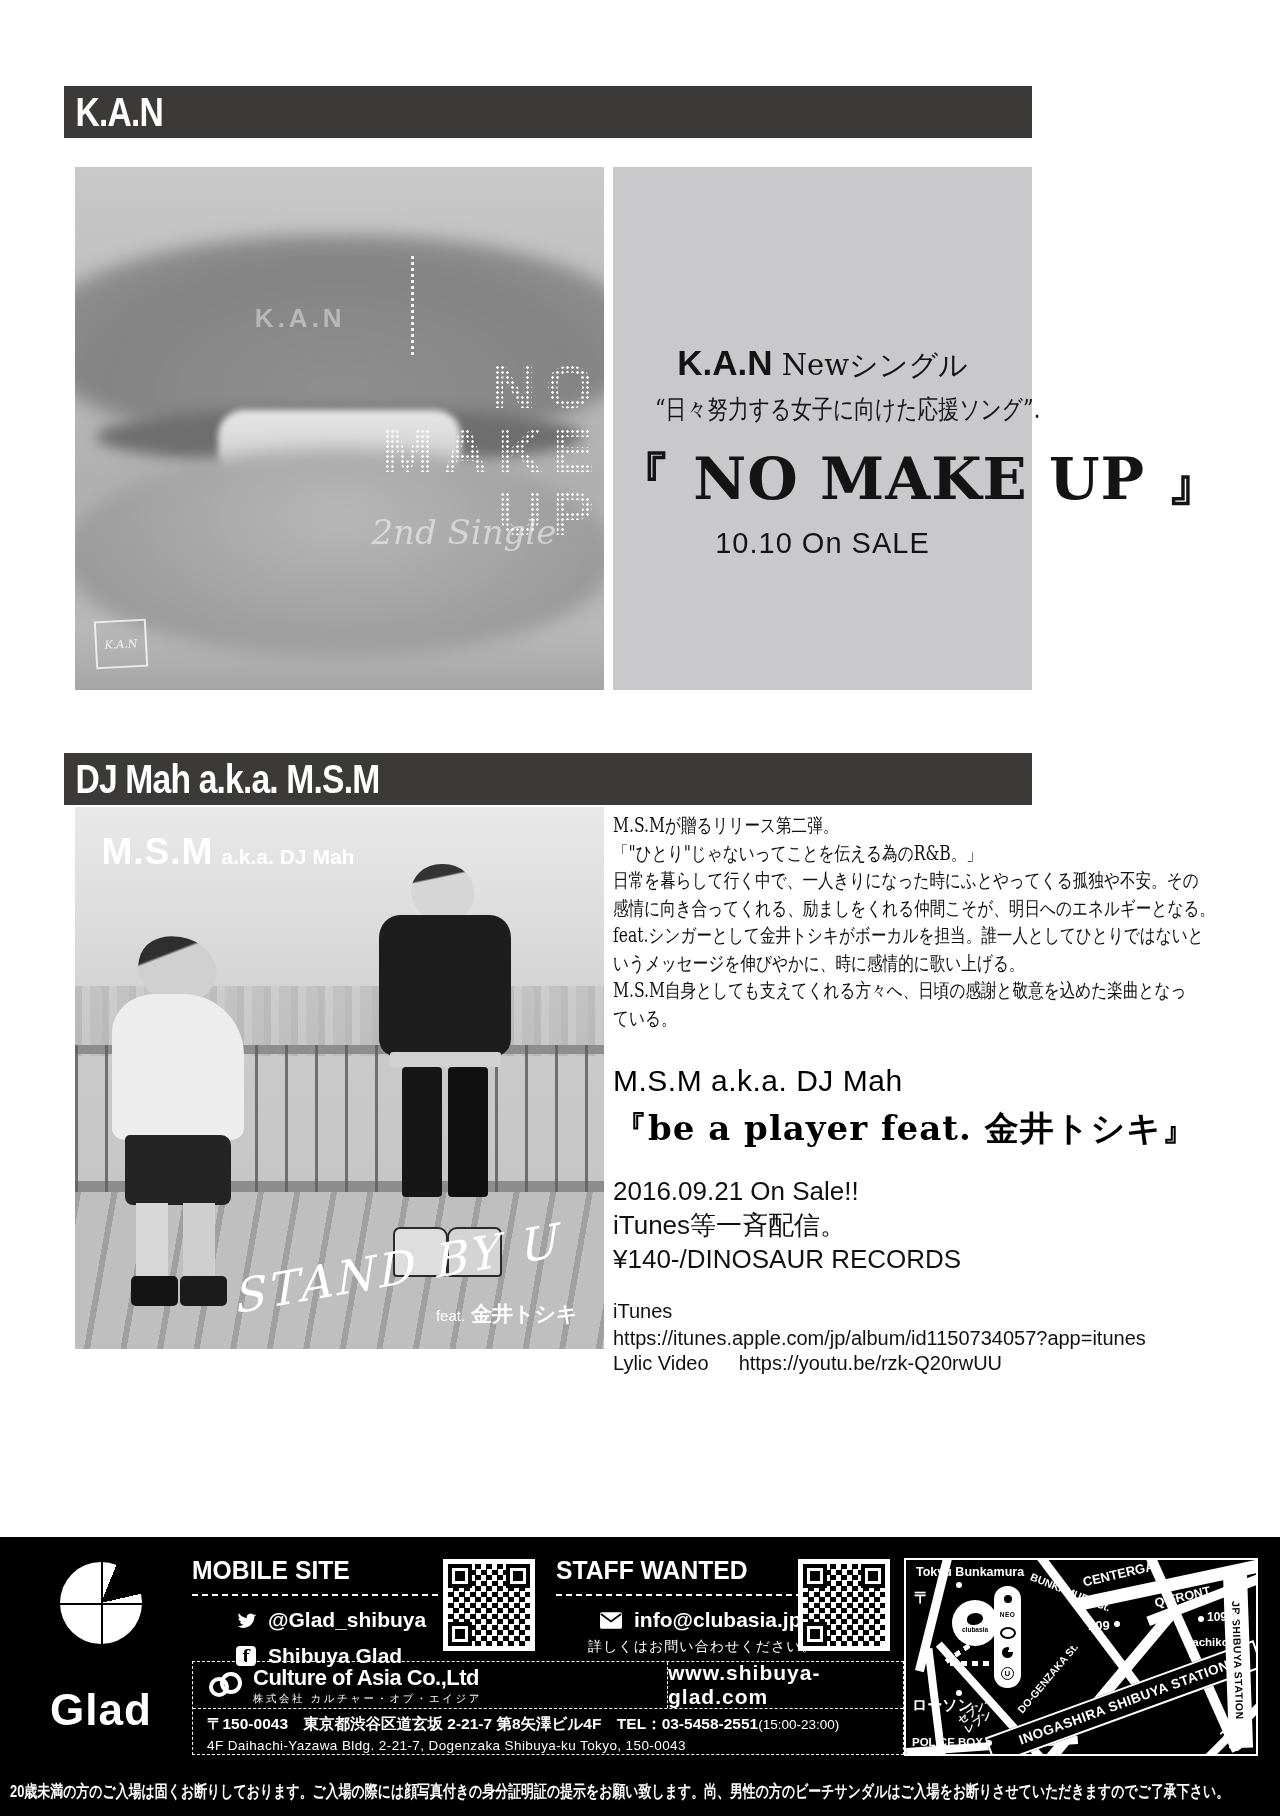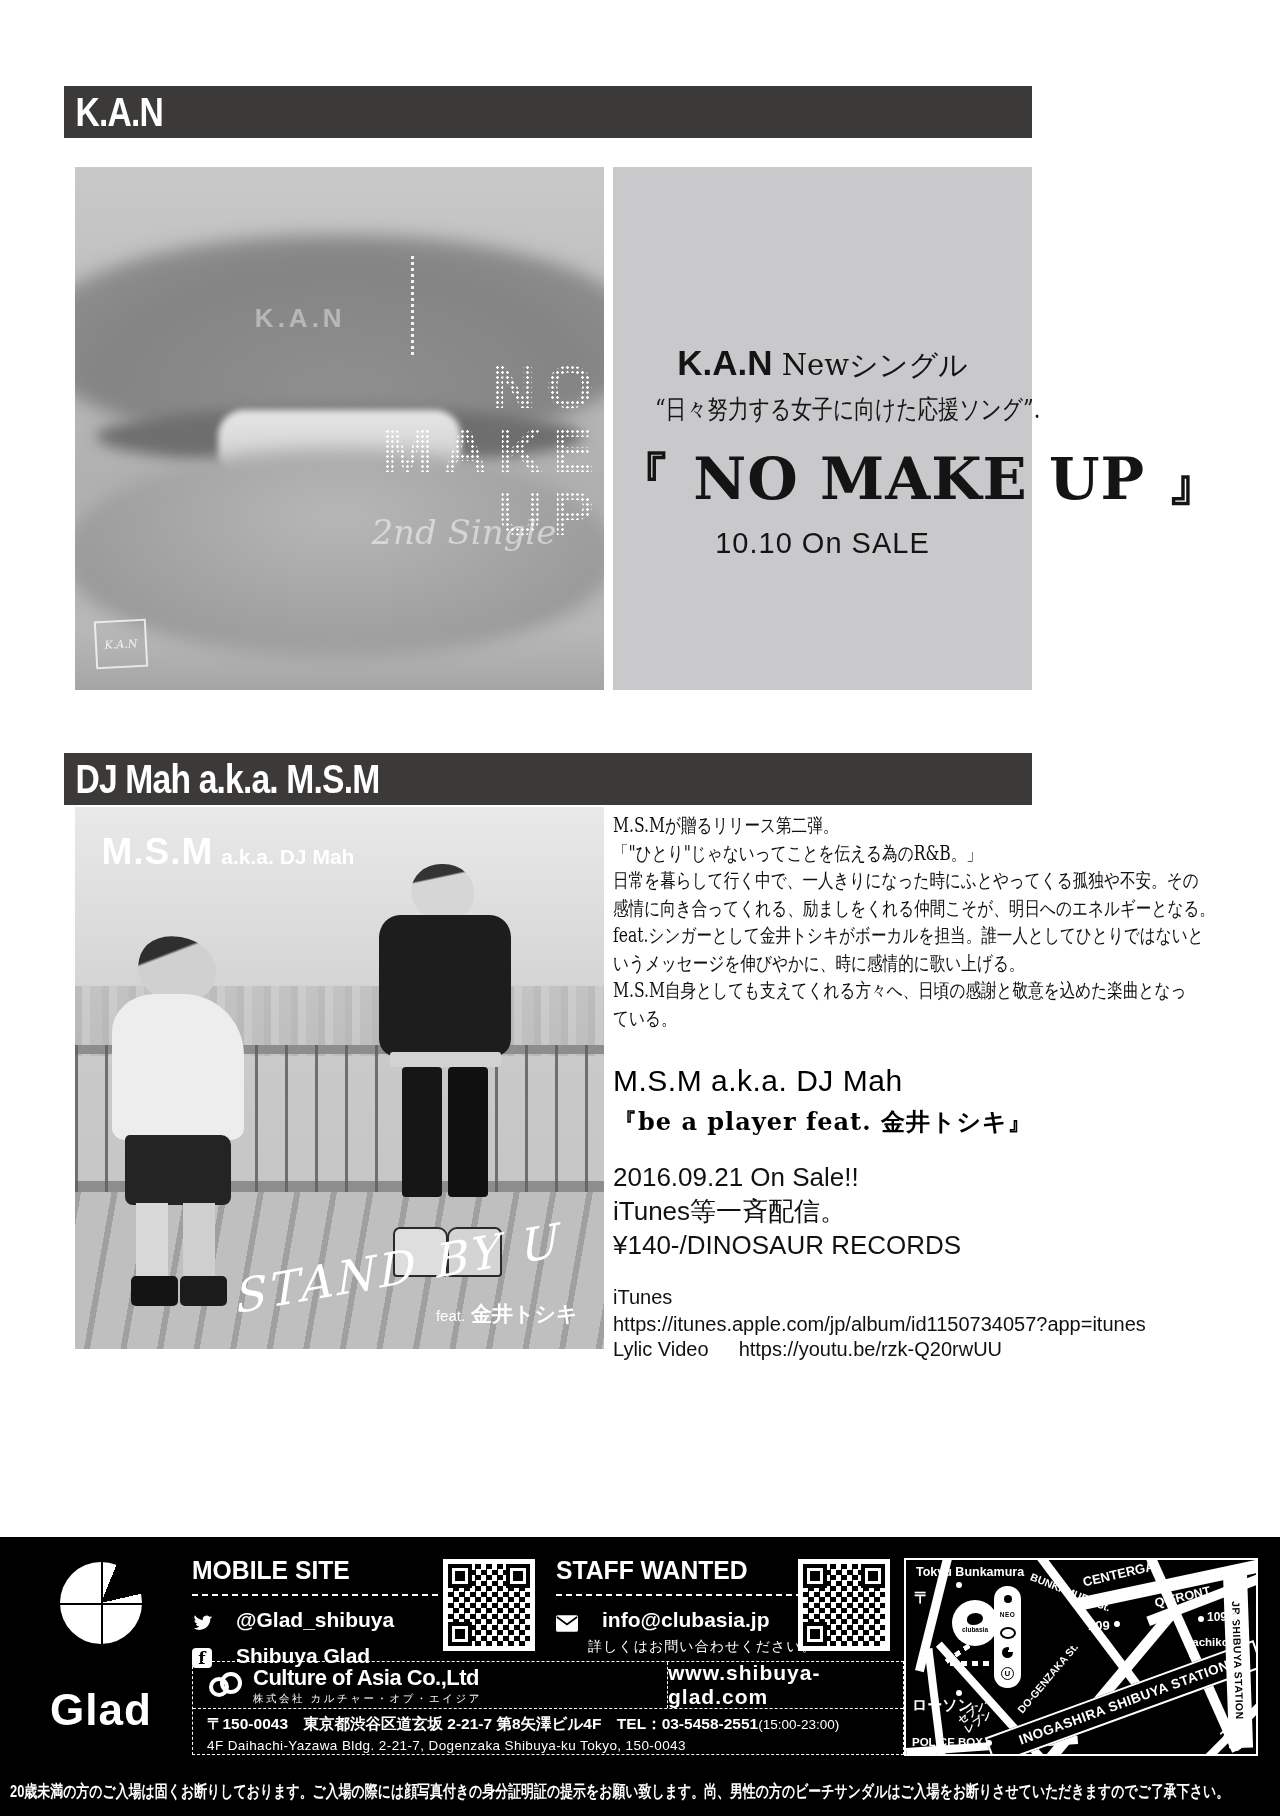--- a/index.html
+++ b/index.html
@@ -79,38 +79,38 @@
      font-size:46px;letter-spacing:3px;transform:rotate(-10deg) skewX(-8deg);white-space:nowrap;}
   .featk{position:absolute;right:5%;top:91%;color:#fff;white-space:nowrap;}
   .featk .f1{font-size:15px;}
   .featk .f2{font-size:21px;font-weight:bold;margin-left:6px;}
 
   
   .msm-col{position:absolute;left:613px;top:812px;width:600px;}
   .msm-desc{font-family:"DejaVu Serif","Liberation Serif",serif;font-size:19.5px;line-height:27.5px;color:#101010;
      transform:scaleX(.8);transform-origin:0 0;width:760px;white-space:nowrap;}
   .msm-artist{font-size:30px;letter-spacing:.5px;margin-top:32px;color:#000;}
-  .msm-title{font-family:"DejaVu Serif",serif;font-weight:bold;font-size:24px;letter-spacing:1px;margin-top:8px;color:#000;white-space:nowrap;}
+  .msm-title{font-family:"DejaVu Serif",serif;font-weight:bold;font-size:34px;letter-spacing:1px;margin-top:8px;color:#000;white-space:nowrap;}
   .msm-sale{font-size:26px;line-height:34px;margin-top:22px;}
   .msm-itunes{font-size:20px;line-height:27px;margin-top:22px;}
   .msm-lylic{font-size:20px;}
   .msm-lylic .gap{display:inline-block;width:30px;}
 
   
   .footer{position:absolute;left:0;top:1537px;width:1280px;height:279px;background:#000;color:#fff;}
   .glad-mark{position:absolute;left:60px;top:25px;width:82px;height:82px;border-radius:50%;
      background:conic-gradient(from 22deg,#000 0 55deg,#fff 55deg 360deg);}
   .glad-mark::before{content:"";position:absolute;left:0;top:50%;width:100%;height:2px;background:#000;}
   .glad-mark::after{content:"";position:absolute;top:0;left:50%;width:2px;height:100%;background:#000;}
   .glad-word{position:absolute;left:36px;top:148px;width:130px;text-align:center;font-size:44px;font-weight:bold;letter-spacing:1px;}
 
   .f-block{position:absolute;top:18px;}
   .f-title{font-size:26px;font-weight:bold;letter-spacing:0;transform:scaleX(.95);transform-origin:0 50%;white-space:nowrap;}
   .f-dash{border-top:2px dashed #fff;width:246px;margin-top:8px;}
-  .sns-row{display:flex;align-items:flex-end;gap:24px;margin-top:12px;font-size:21px;font-weight:bold;}
+  .sns-row{display:flex;align-items:center;gap:12px;margin-top:12px;font-size:21px;font-weight:bold;margin-left:44px;}
   .fb-ic{width:20px;height:20px;background:#fff;border-radius:4px;color:#000;font-weight:bold;
      font-family:"DejaVu Serif",serif;font-size:17px;line-height:20px;text-align:center;}
   .mail-note{font-size:14px;margin:6px 0 0 32px;letter-spacing:1px;}
 
   .qr{position:absolute;width:92px;height:92px;background:#fff;padding:5px;box-sizing:border-box;}
   .qr-pat{position:relative;width:100%;height:100%;
      background:conic-gradient(#000 0 25%,#fff 0 50%,#000 0 75%,#fff 0) 0 0/11px 11px;}
   .qr-f{position:absolute;width:24px;height:24px;background:#fff;border:4px solid #000;box-sizing:border-box;}
   .qr-f::after{content:"";position:absolute;inset:3px;background:#000;}
   .qr-f.tl{left:0;top:0;} .qr-f.tr{right:0;top:0;} .qr-f.bl{left:0;bottom:0;}

